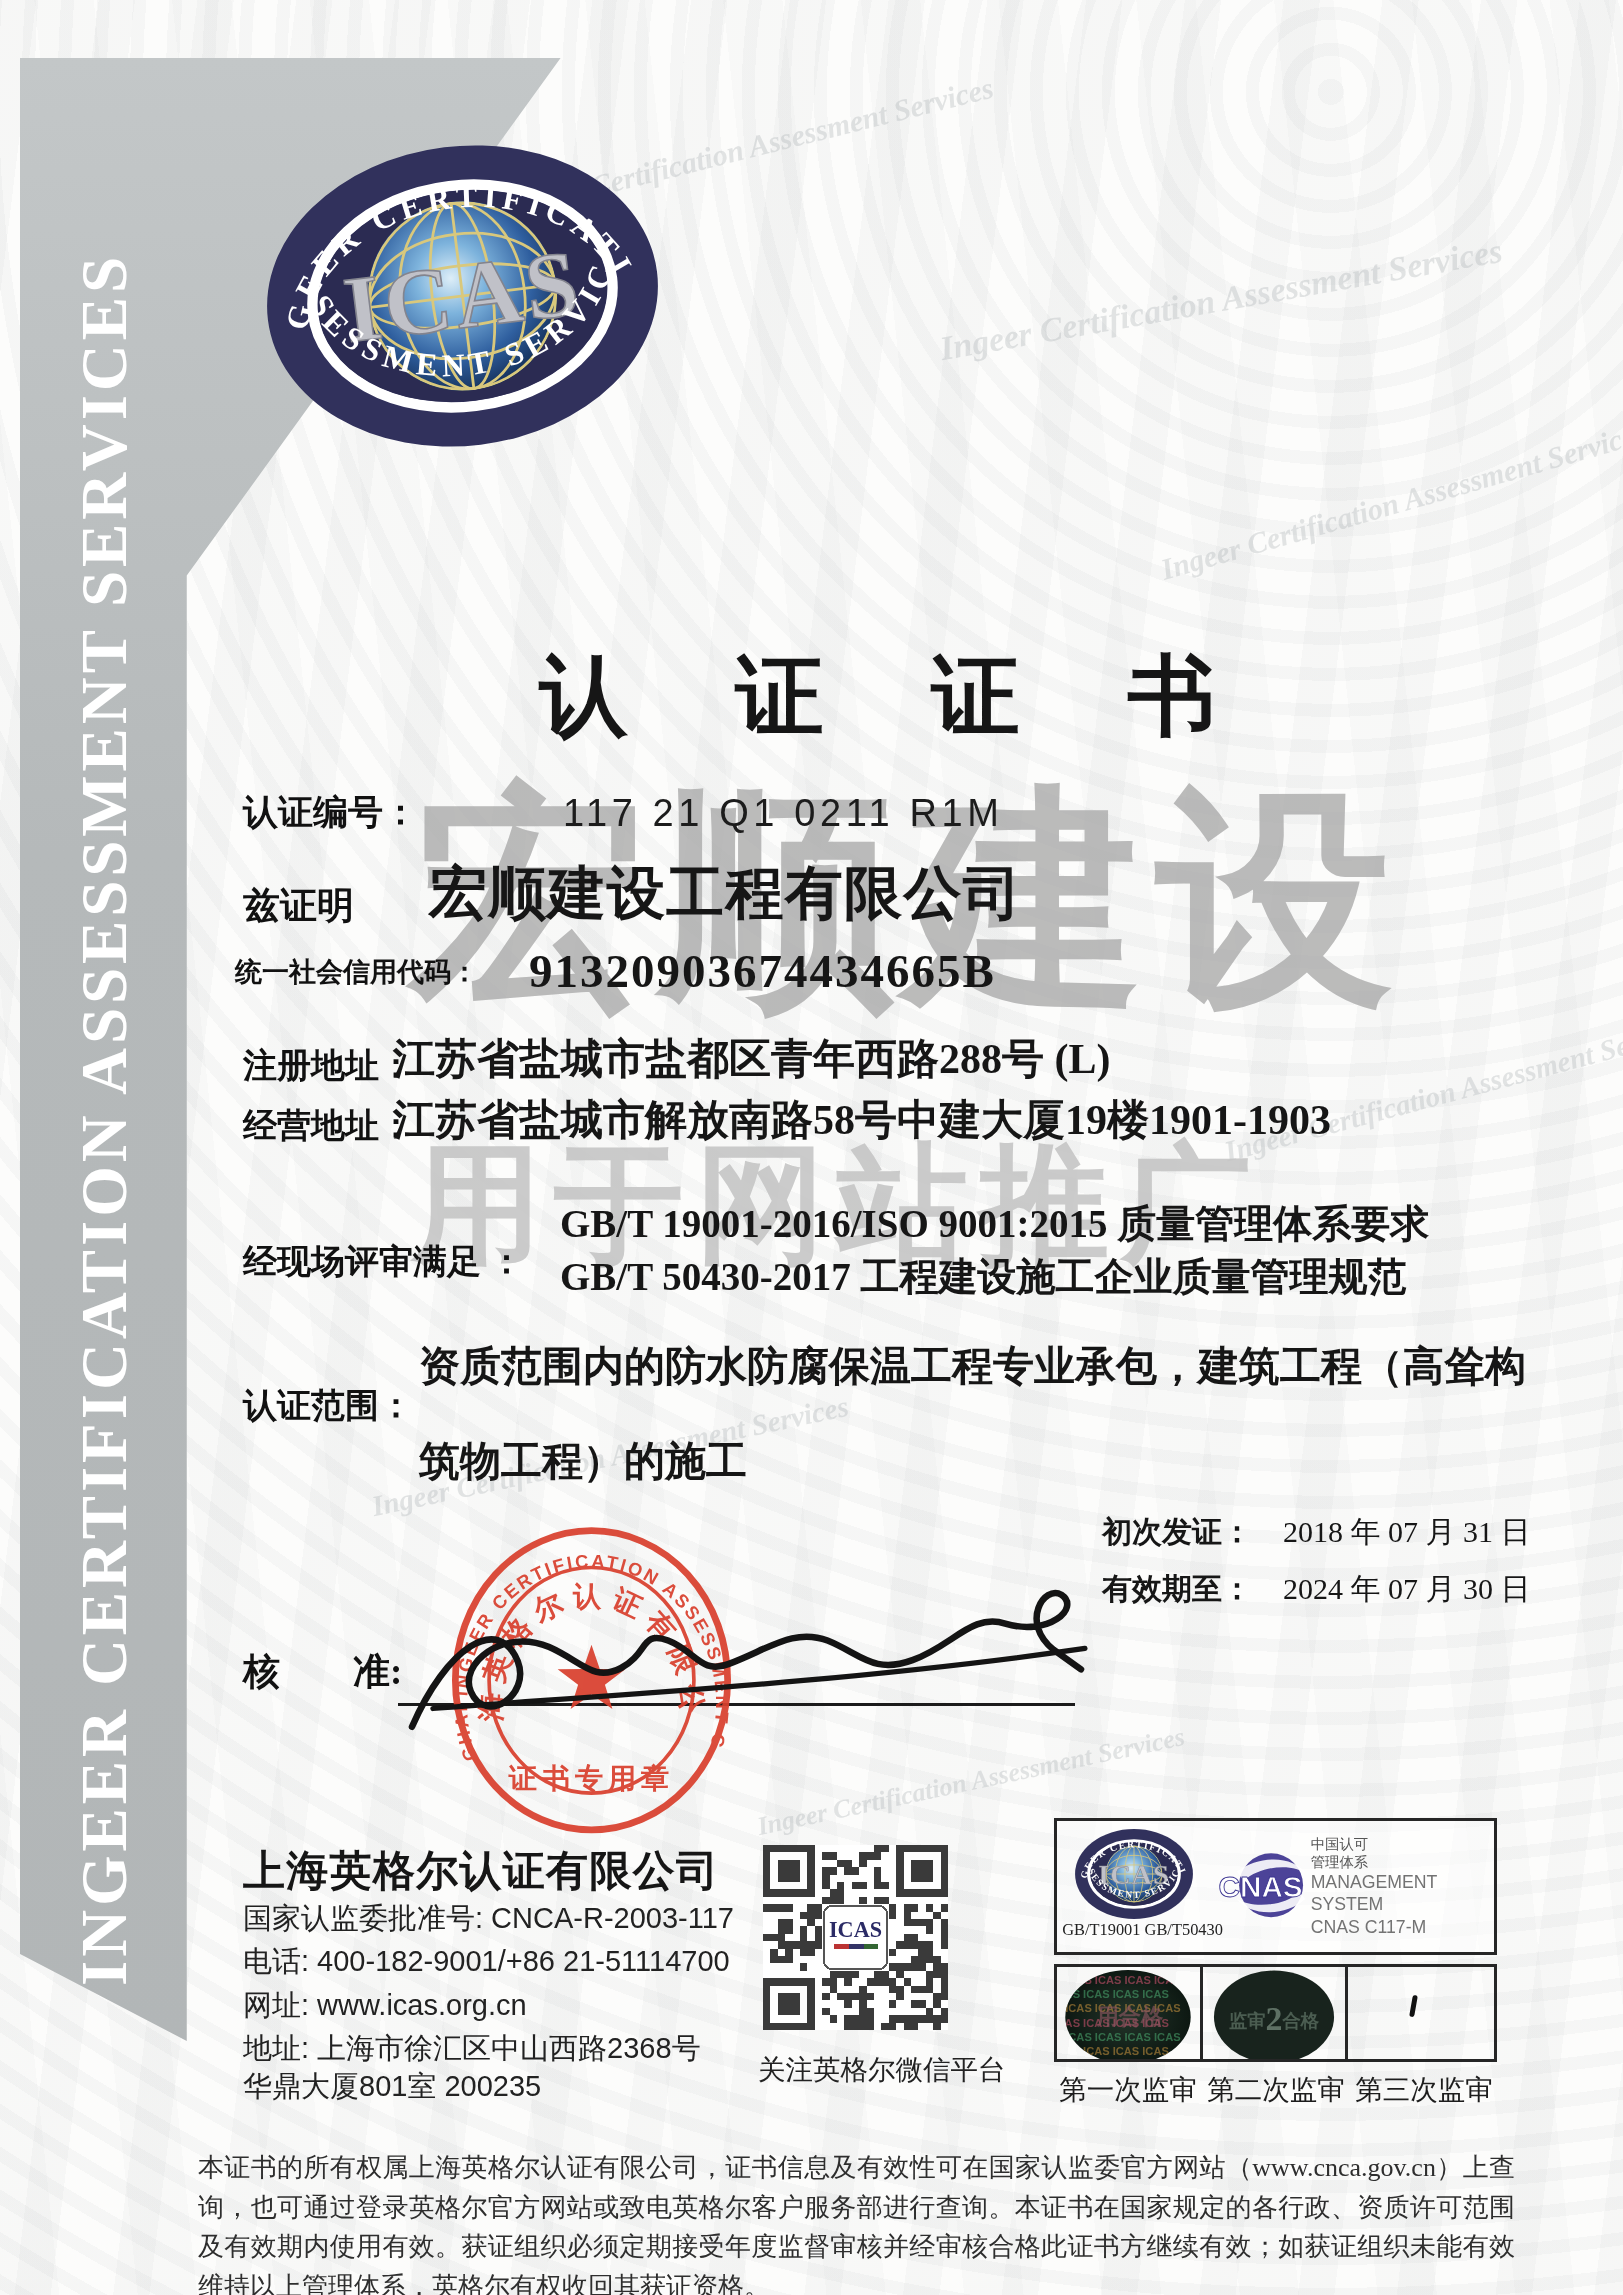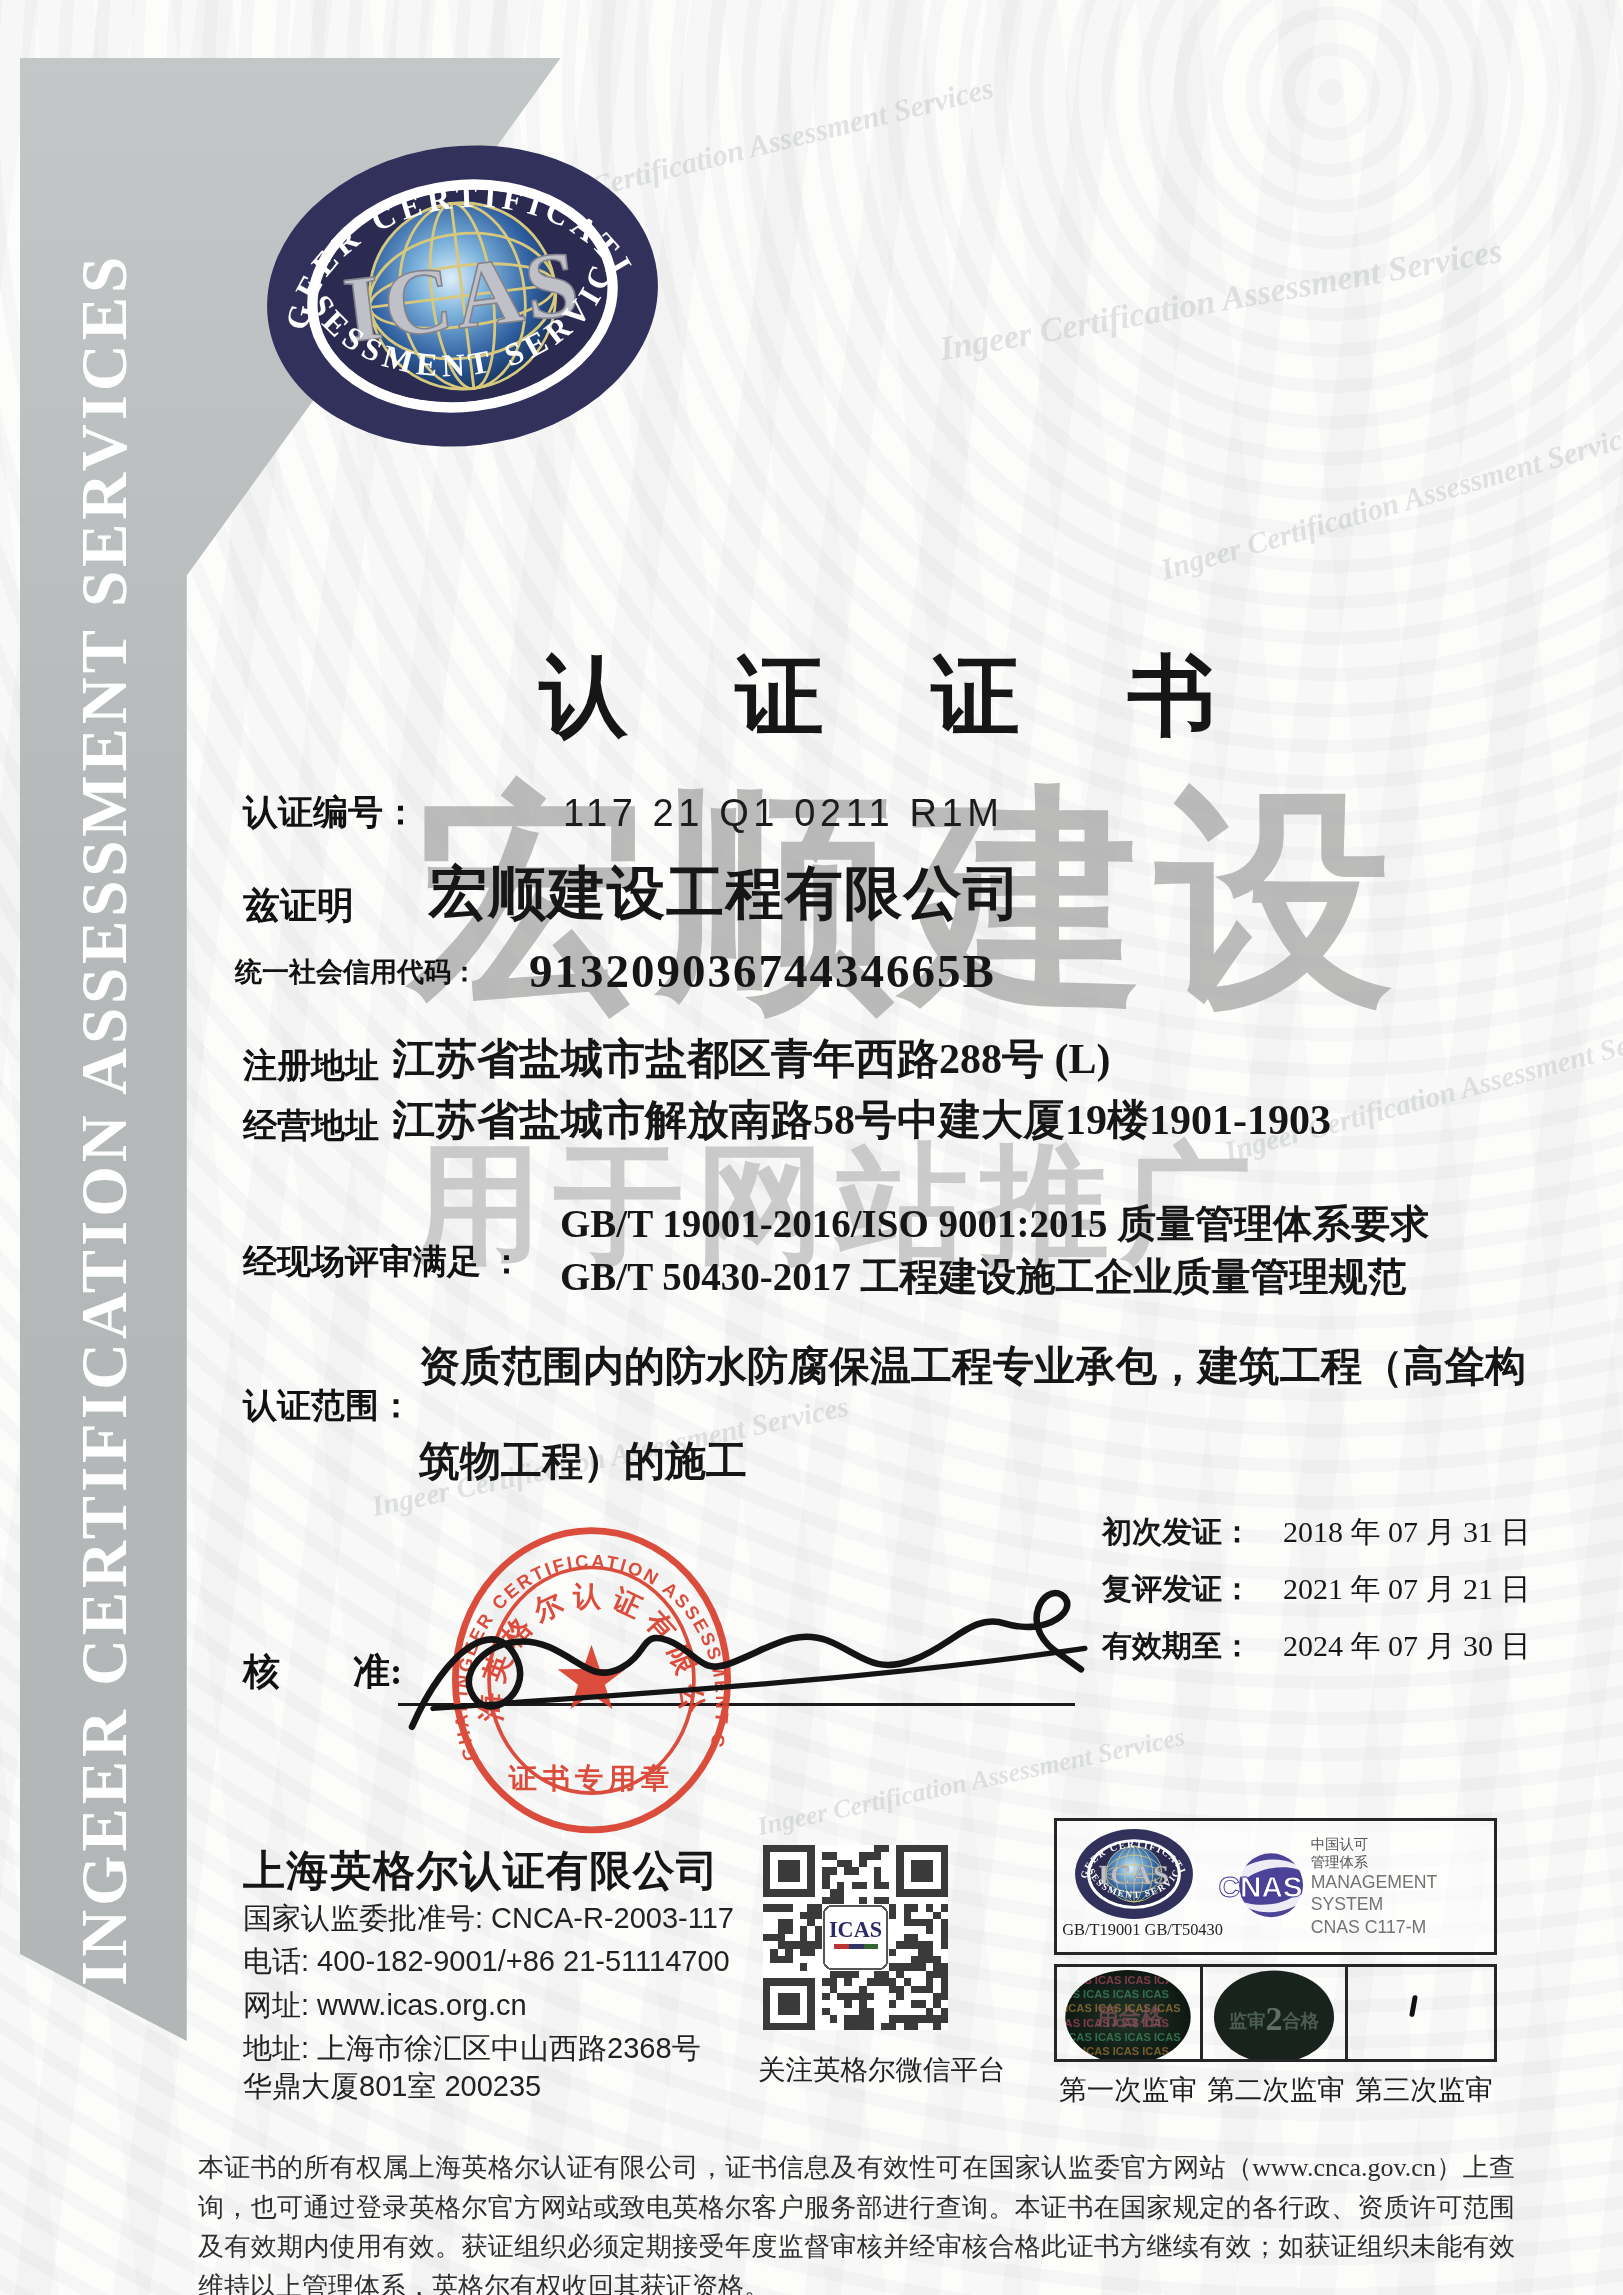--- a/index.html
+++ b/index.html
@@ -174,24 +174,20 @@
   <span class="row std2">GB/T 50430-2017 工程建设施工企业质量管理规范</span>
 
   <span class="row lbl scope-lbl">认证范围：</span>
   <span class="row scope1">资质范围内的防水防腐保温工程专业承包，建筑工程（高耸构</span>
   <span class="row scope2">筑物工程）的施工</span>
 
   <div class="dates">
     <div class="date-row">
       <span class="dl">初次发证：</span>
       <span class="dv">2018 年 07 月 31 日</span>
-    </div>
-    <div class="date-row">
-      <span class="dl">复评发证：</span>
-      <span class="dv">2021 年 07 月 21 日</span>
     </div>
     <div class="date-row">
       <span class="dl">有效期至：</span>
       <span class="dv">2024 年 07 月 30 日</span>
     </div>
   </div>
 
   <span class="row lbl appr-l">核</span>
   <span class="row lbl appr-r">准:</span>
   <div class="sig-line"></div>

